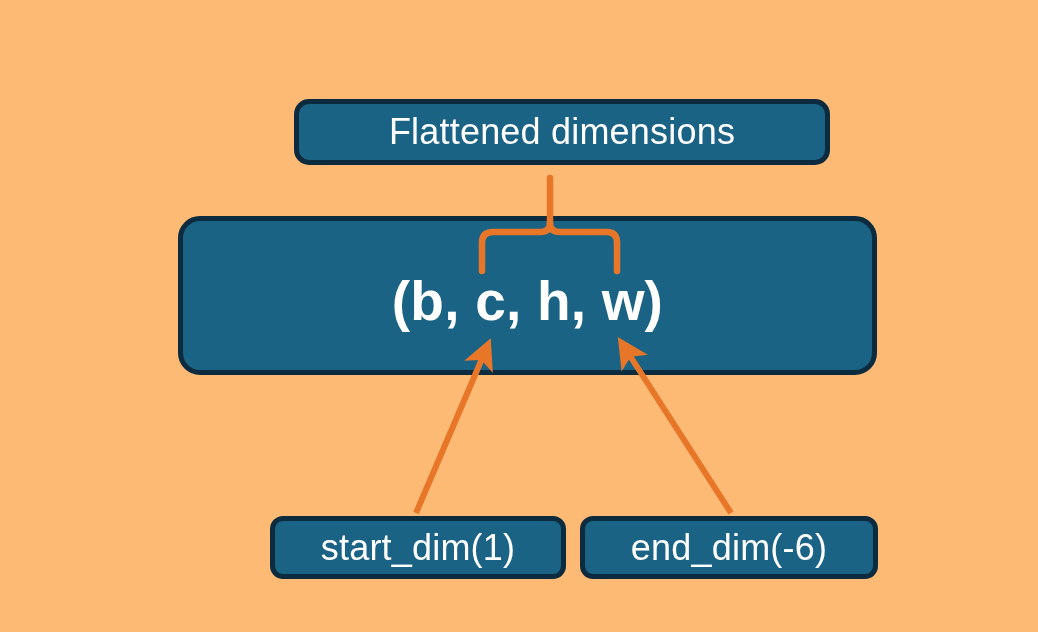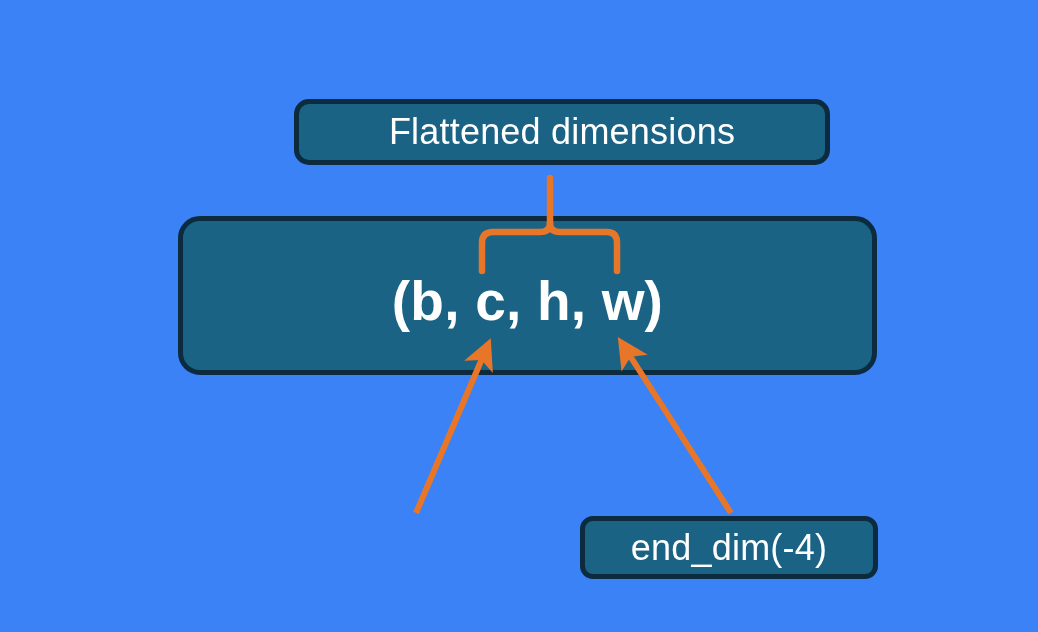--- a/index.html
+++ b/index.html
@@ -8,21 +8,21 @@
     padding: 0;
     background: #ffffff;
   }
   body {
     font-family: "Liberation Sans", sans-serif;
   }
   #canvas {
     position: relative;
     width: 1038px;
     height: 632px;
-    background: #3b82f6;
+    background: #fdba74;
     overflow: hidden;
   }
   .node {
     position: absolute;
     box-sizing: border-box;
     display: flex;
     align-items: center;
     justify-content: center;
     background: #1a6384;
     border: 5px solid #0d2b3e;
@@ -107,23 +107,26 @@
 <div id="canvas">
 
   <div class="node" id="node-flattened">
     <span class="node-label">Flattened dimensions</span>
   </div>
 
   <div class="node" id="node-shape">
     <span class="node-label">(b, c, h, w)</span>
   </div>
 
+  <div class="node" id="node-startdim">
+    <span class="node-label">start_dim(1)</span>
+  </div>
 
   <div class="node" id="node-enddim">
-    <span class="node-label">end_dim(-4)</span>
+    <span class="node-label">end_dim(-6)</span>
   </div>
 
   <svg class="layer" id="arrow-layer" viewBox="0 0 1038 632">
     <defs>
       <marker id="arrowhead-start" markerWidth="5.2" markerHeight="5.2" refX="3.6" refY="2.6" orient="auto" markerUnits="strokeWidth">
         <path d="M0,0 L5.2,2.6 L0,5.2 L1.25,2.6 Z" fill="#e87629"></path>
       </marker>
       <marker id="arrowhead-end" markerWidth="5.2" markerHeight="5.2" refX="3.6" refY="2.6" orient="auto" markerUnits="strokeWidth">
         <path d="M0,0 L5.2,2.6 L0,5.2 L1.25,2.6 Z" fill="#e87629"></path>
       </marker>

